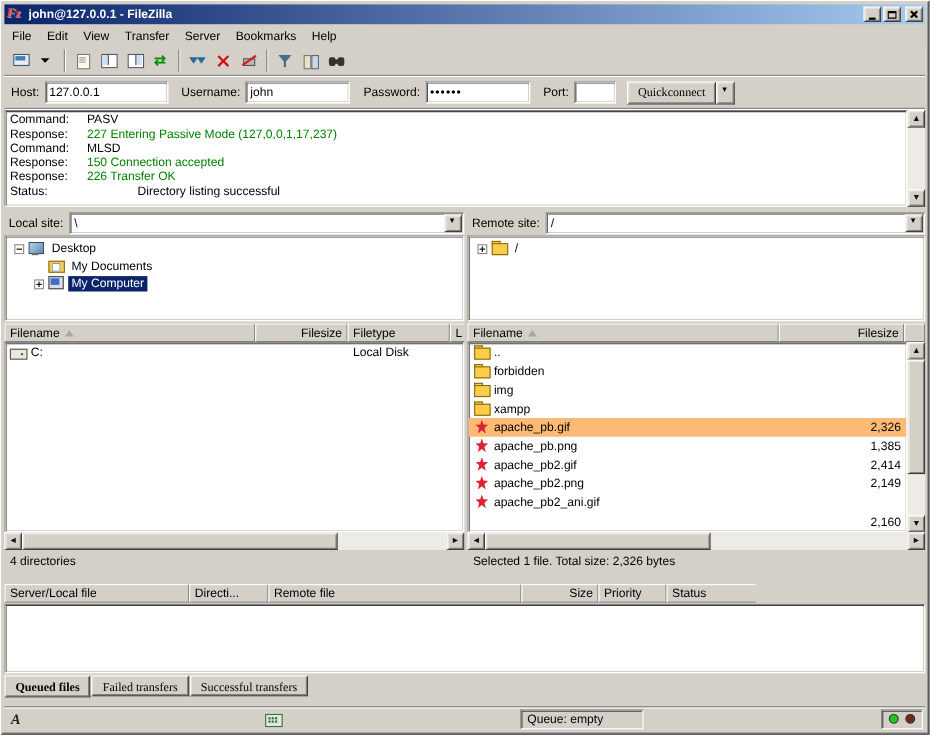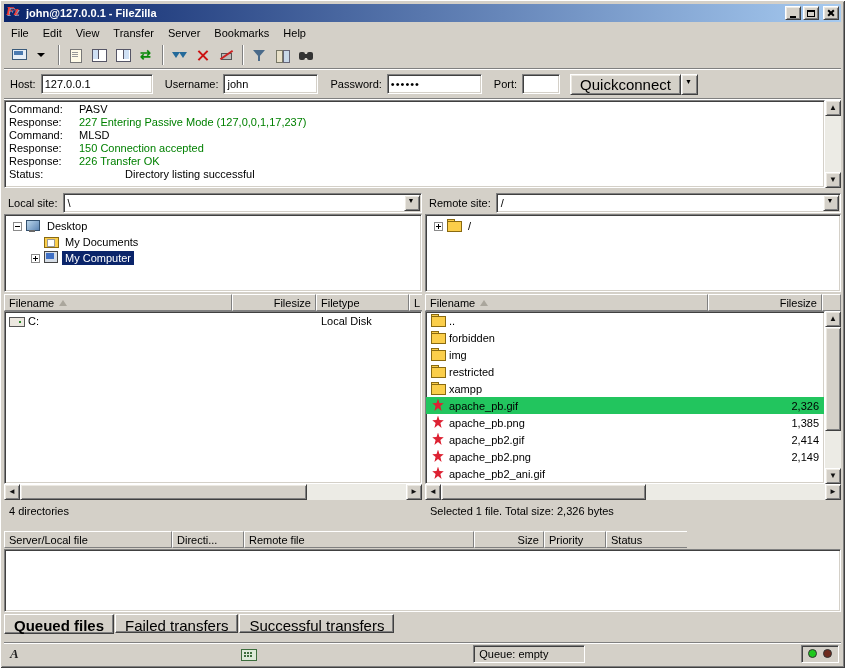--- a/index.html
+++ b/index.html
@@ -1,20 +1,20 @@
 <!DOCTYPE html>
 <html><head>
 <meta charset="utf-8">
 <style>
   *{box-sizing:border-box;}
   html,body{margin:0;padding:0;}
   body{font-family:"Liberation Sans",sans-serif;font-size:11px;color:#000;background:#808080;}
   .window{position:relative;width:845px;height:668px;background:#d4d0c8;overflow:hidden;
     box-shadow:inset 1px 1px 0 #fff,inset -1px -1px 0 #404040,inset 2px 2px 0 #d4d0c8,inset -2px -2px 0 #808080;}
-  button{font-family:Liberation Sans, sans-serif;font-size:15px;color:#000;background:#d4d0c8;cursor:default;}
+  button{font-family:Liberation Serif, serif;font-size:11px;color:#000;background:#d4d0c8;cursor:default;}
   .raised{border:1px solid;border-color:#fff #404040 #404040 #fff;box-shadow:inset 1px 1px 0 #ece9e2,inset -1px -1px 0 #808080;background:#d4d0c8;}
   .sunken{border:1px solid;border-color:#808080 #fff #fff #808080;box-shadow:inset 1px 1px 0 #404040,inset -1px -1px 0 #d4d0c8;}
 
   
   .titlebar{position:absolute;left:4px;top:4px;right:4px;height:18px;display:flex;align-items:center;gap:2px;padding:0 2px;
     background:linear-gradient(90deg,var(--tb1,#0a246a),var(--tb2,#a6caf0));}
   .app-icon{width:16px;height:14px;position:relative;flex:none;}
   .app-icon::before{content:'Fz';position:absolute;left:0;top:-2px;font:italic bold 12px "Liberation Serif",serif;color:#ff3b30;text-shadow:1px 1px 0 rgba(255,255,255,.55);}
   .title{flex:1;color:#fff;font-weight:bold;white-space:nowrap;overflow:hidden;margin-left:2px;}
   .win-controls{display:flex;align-items:center;gap:2px;}
@@ -128,21 +128,21 @@
   .col-header{height:17px;display:flex;align-items:center;padding:0 4px;flex:none;overflow:hidden;background:#d4d0c8;
     border:1px solid;border-color:#fff #808080 #808080 #fff;}
   .col-header.right{justify-content:flex-end;}
   .col-filler{flex:1 1 auto;}
   .col-label{white-space:nowrap;}
   .sort-arrow{margin-left:5px;width:0;height:0;border-left:4px solid transparent;border-right:4px solid transparent;border-bottom:6px solid #aaa69c;flex:none;}
   .list-body{position:absolute;top:311px;height:173px;background:#fff;overflow:hidden;}
   #local-body{left:4px;width:418px;}
   #remote-body{left:425px;width:400px;}
   .list-row{height:17px;display:flex;align-items:center;}
-  .list-row.selected{background:#22c55e;}
+  .list-row.selected{background:#fdba74;}
   .cell{height:17px;display:flex;align-items:center;gap:3px;padding:0 4px;flex:none;overflow:hidden;white-space:nowrap;}
   .cell.right{justify-content:flex-end;}
 
   
   .pane-status{position:absolute;top:501px;height:19px;display:flex;align-items:center;padding-left:5px;}
   .ps-left{left:4px;width:418px;}
   .ps-right{left:425px;width:416px;}
 
   
   .queue-body{position:absolute;left:4px;top:549px;width:837px;height:63px;background:#fff;}
@@ -362,27 +362,20 @@
       <div class="list-row">
         <span class="cell" style="width: 283px;">
           <span class="icon folder-icon"></span>
           <span class="cell-text">img</span>
         </span>
         <span class="cell right" style="width: 114px;"></span>
       </div>
       <div class="list-row">
         <span class="cell" style="width: 283px;">
           <span class="icon folder-icon"></span>
-          <span class="cell-text">restricted</span>
-        </span>
-        <span class="cell right" style="width: 114px;"></span>
-      </div>
-      <div class="list-row">
-        <span class="cell" style="width: 283px;">
-          <span class="icon folder-icon"></span>
           <span class="cell-text">xampp</span>
         </span>
         <span class="cell right" style="width: 114px;"></span>
       </div>
       <div class="list-row selected">
         <span class="cell" style="width: 283px;">
           <span class="icon image-file-icon"></span>
           <span class="cell-text">apache_pb.gif</span>
         </span>
         <span class="cell right" style="width: 114px;">

